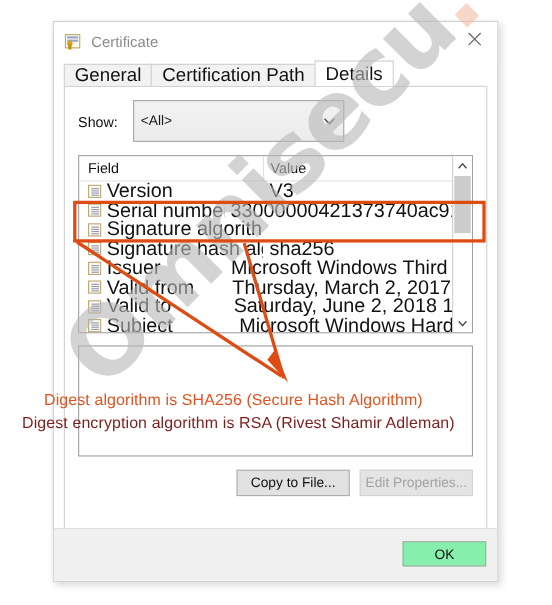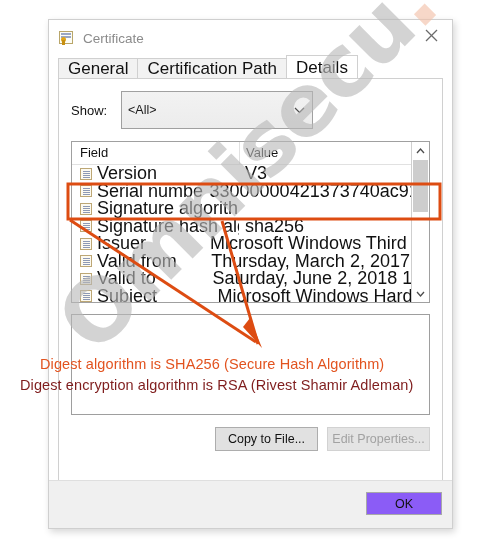--- a/index.html
+++ b/index.html
@@ -321,21 +321,21 @@
     height: 48px;
     background: #f0f0f0;
     border-top: 1px solid #dfdfdf;
     box-sizing: border-box;
   }
   .ok-btn {
     position: absolute;
     right: 10px; top: 11px;
     width: 76px; height: 23px;
     border: 1px solid #a8a8a8;
-    background: #8b5cf6;
+    background: #86efac;
     font-size: 12.5px;
     color: #111;
     display: flex; align-items: center; justify-content: center;
     box-sizing: border-box;
   }
 
   
   #annotations {
     position: absolute;
     left: 0; top: 0;

